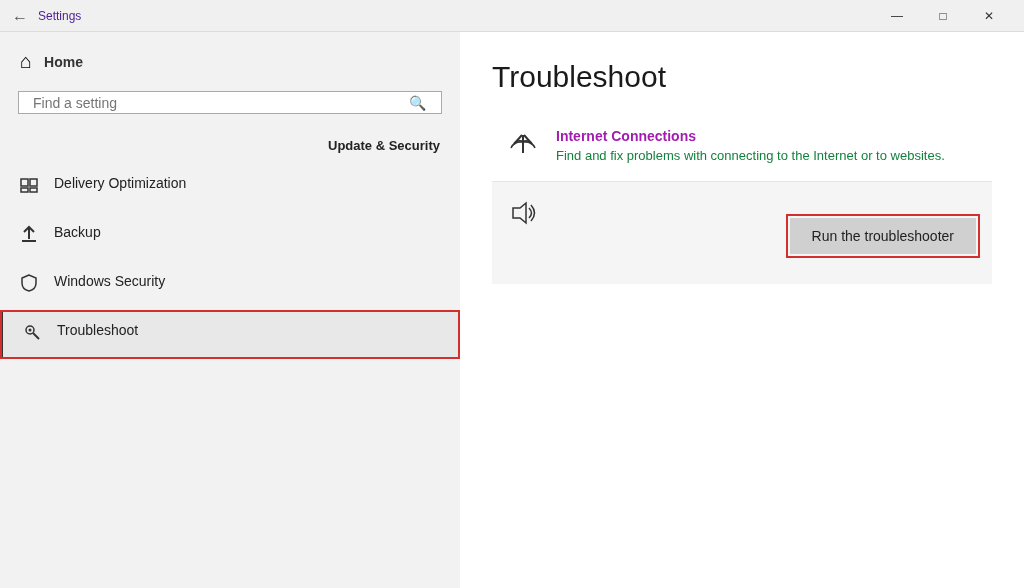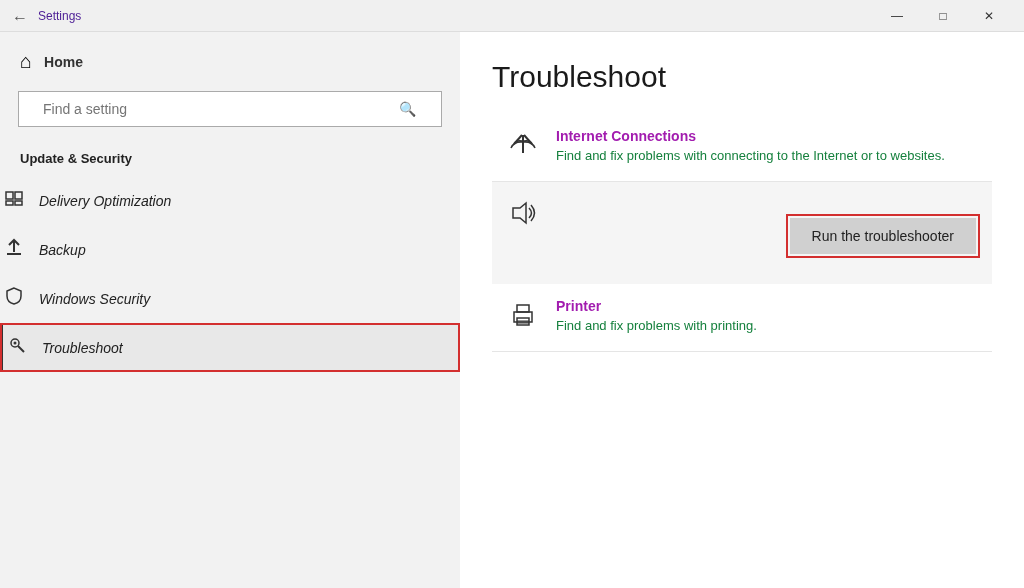--- a/index.html
+++ b/index.html
@@ -84,22 +84,22 @@
       font-size: 14px;
       font-weight: 700;
       color: #333;
     }
     .search-box {
       margin: 8px 18px 16px 18px;
       display: flex;
       align-items: center;
       border: 1px solid #aaa;
       background: #fff;
-      height: 36px;
-      padding: 0 24px;
+      height: 23px;
+      padding: 0 14px;
     }
     .search-input {
       border: none;
       outline: none;
       font-size: 14px;
       color: #666;
       flex: 1;
       background: transparent;
     }
     .search-icon-btn {
@@ -108,32 +108,32 @@
       background: none;
       border: none;
       cursor: pointer;
     }
 
     .section-label {
       font-size: 13px;
       font-weight: 700;
       color: #222;
       padding: 8px 20px 10px 20px;
+      text-align: right;
     }
 
     .nav-item {
       display: flex;
-      align-items: center;
+      align-items: flex-start;
       gap: 14px;
-      padding: 12px 3px;
+      padding: 12px 18px;
       cursor: pointer;
       font-size: 14px;
       color: #222;
       position: relative;
-      font-style: italic;
     }
     .nav-item.active {
       background: #e8e8e8;
       border-left: 3px solid #333;
       outline: 2px solid #d32f2f;
       outline-offset: -2px;
     }
     .nav-item .icon {
       width: 22px;
       text-align: center;
@@ -313,30 +313,15 @@
           <path d="M23 7 Q30 15 23 23" stroke="#333" stroke-width="1.5" fill="none"></path>
         </svg>
       </div>
       <div class="item-content">
         <div style="display:flex; justify-content:flex-end; margin-top:12px;">
           <button class="run-btn">Run the troubleshooter</button>
         </div>
       </div>
     </div>
 
-    <div class="troubleshoot-item">
-      <div class="item-icon">
-        <svg width="30" height="30" viewBox="0 0 30 30" fill="none" xmlns="http://www.w3.org/2000/svg">
-          <rect x="6" y="12" width="18" height="10" stroke="#333" stroke-width="1.5" fill="none"></rect>
-          <rect x="9" y="5" width="12" height="7" stroke="#333" stroke-width="1.5" fill="none"></rect>
-          <rect x="9" y="18" width="12" height="7" stroke="#333" stroke-width="1.5" fill="none"></rect>
-          <line x1="9" y1="21" x2="21" y2="21" stroke="#333" stroke-width="1"></line>
-          <line x1="9" y1="23" x2="21" y2="23" stroke="#333" stroke-width="1"></line>
-        </svg>
-      </div>
-      <div class="item-content">
-        <div class="item-title">Printer</div>
-        <div class="item-desc">Find and fix problems with printing.</div>
-      </div>
-    </div>
 
   </div>
 </div>
 
 </body></html>

